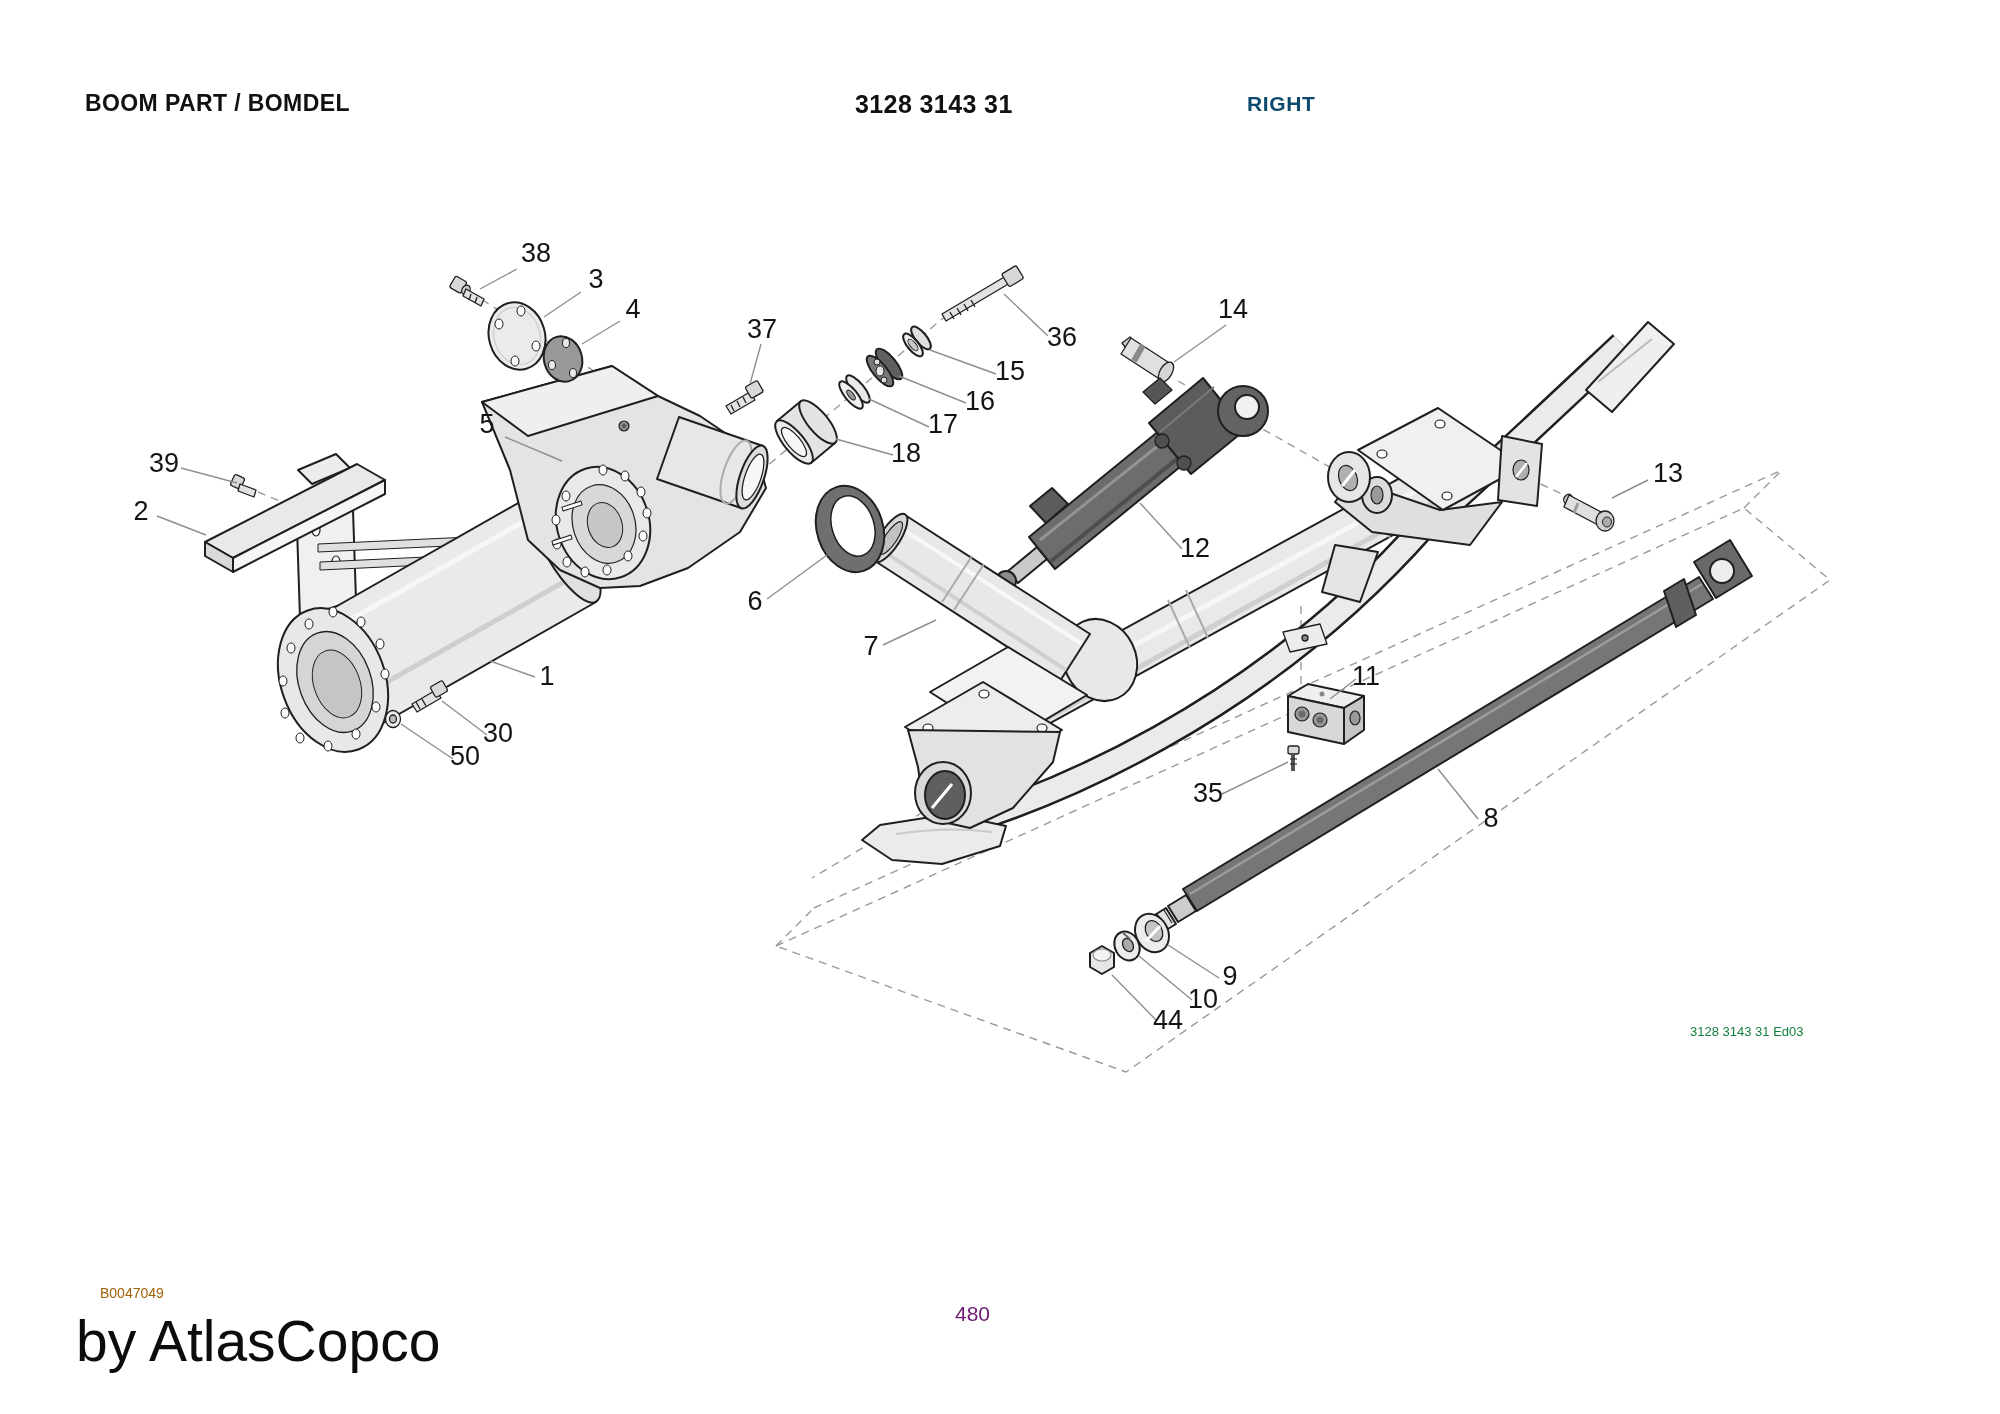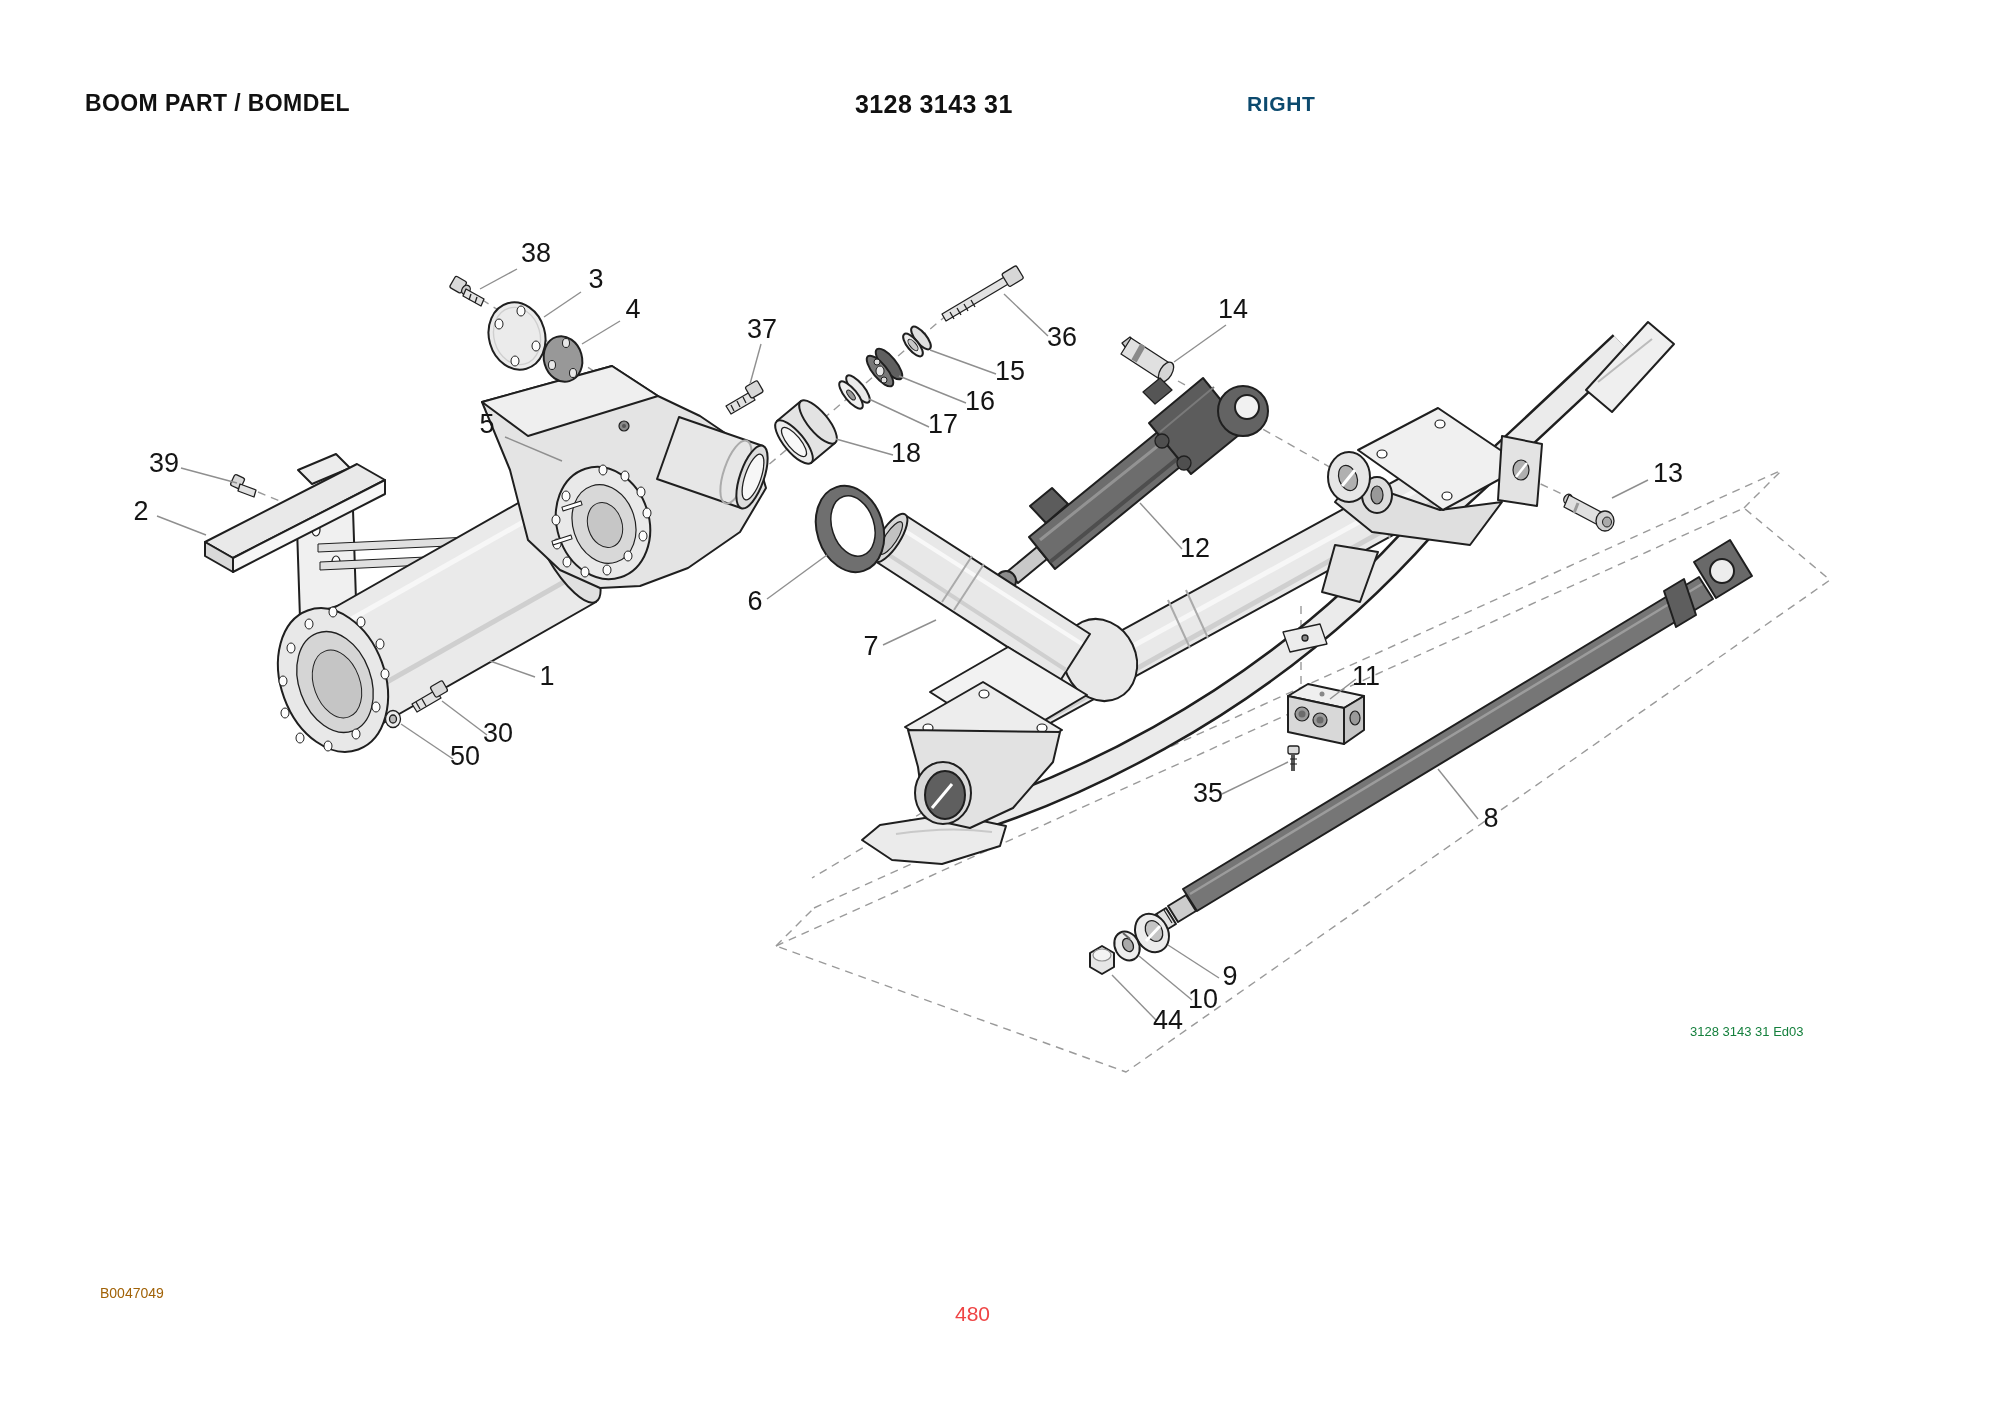--- a/index.html
+++ b/index.html
@@ -4,21 +4,21 @@
 <style>
   html,body{margin:0;padding:0;background:#fff;}
   .page{position:relative;width:2000px;height:1414px;background:#ffffff;overflow:hidden;
         font-family:"Liberation Sans", sans-serif;color:#111;margin-top:40px;}
   .hdr-title{position:absolute;left:85px;top:50px;font-size:23px;font-weight:bold;letter-spacing:.4px;}
   .hdr-num{position:absolute;left:855px;top:50px;font-size:25px;font-weight:bold;letter-spacing:.4px;}
   .hdr-side{position:absolute;left:1247px;top:52px;font-size:21px;font-weight:bold;color:#0c4a6e;letter-spacing:.6px;}
   .ed-ref{position:absolute;left:1690px;top:984px;font-size:13px;color:#15803d;}
   .doc-code{position:absolute;left:100px;top:1245px;font-size:14px;color:#a16207;}
   .brand{position:absolute;left:76px;top:1268px;font-size:57px;color:#0c0c0c;letter-spacing:0;}
-  .page-num{position:absolute;left:955px;top:1262px;font-size:21px;color:#ef4444;}
+  .page-num{position:absolute;left:955px;top:1262px;font-size:21px;color:#701a75;}
   svg{position:absolute;left:0;top:0;}
   svg text.callout{font-family:"Liberation Sans",sans-serif;font-size:27px;fill:#141414;text-anchor:middle;}
 </style>
 </head>
 <body>
 
 <div class="page">
 
   <div class="hdr-title">BOOM PART / BOMDEL</div>
   <div class="hdr-num">3128 3143 31</div>
@@ -396,14 +396,15 @@
         <text class="callout" x="1491" y="787">8</text>
         <text class="callout" x="1230" y="945">9</text>
         <text class="callout" x="1203" y="968">10</text>
         <text class="callout" x="1168" y="989">44</text>
       </g>
     </g>
   </svg>
 
   <div class="ed-ref">3128 3143 31 Ed03</div>
   <div class="doc-code">B0047049</div>
+  <div class="brand">by AtlasCopco</div>
   <div class="page-num">480</div>
 </div>
 
 </body></html>

